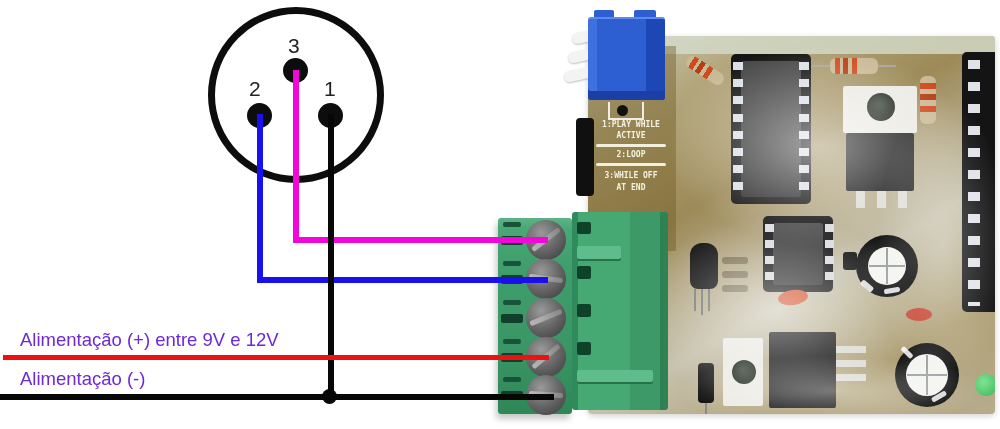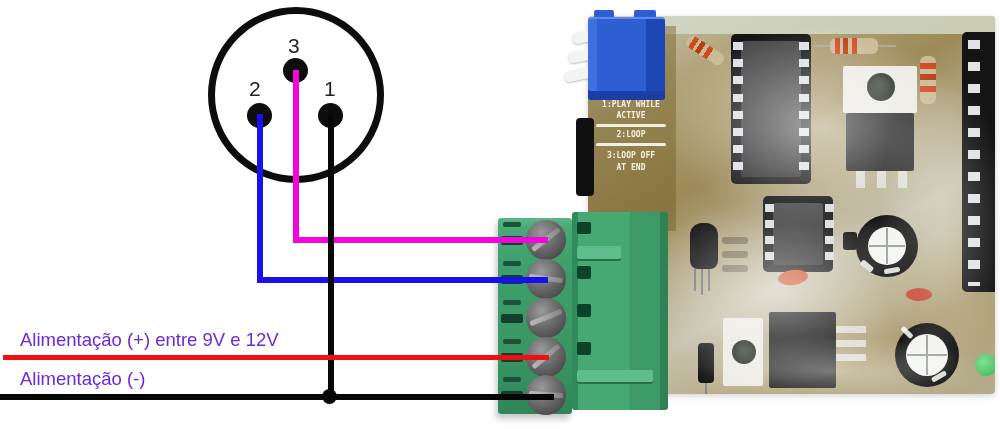--- a/index.html
+++ b/index.html
@@ -12,21 +12,21 @@
   .pin-label{font-size:21px;color:#222;font-weight:400;}
   
   .wire{z-index:10;}
   .w-magenta{background:#f306da;}
   .w-blue{background:#1a10ee;}
   .w-red{background:#ee1111;}
   .w-black{background:#070707;}
   .junction{width:15px;height:15px;border-radius:50%;background:#070707;z-index:11;}
   .power-label{font-size:18.5px;color:#6d28d9;z-index:3;}
   
-  #pcb{left:588px;top:16px;width:407px;height:378px;border-radius:4px;overflow:hidden;z-index:1;
+  #pcb{left:588px;top:36px;width:407px;height:378px;border-radius:4px;overflow:hidden;z-index:1;
        background:linear-gradient(150deg,#c9ccba 0%,#b3a67c 18%,#9d8a58 38%,#c7c2ad 62%,#ae9f74 82%,#b6ad8d 100%);
        box-shadow:0 2px 6px rgba(0,0,0,.18);}
   .glare{border-radius:50%;z-index:5;pointer-events:none;}
   .silk{z-index:6;color:#f5f2e0;font-family:"DejaVu Sans Mono",monospace;font-weight:bold;
         font-size:8px;width:78px;text-align:center;white-space:nowrap;}
   .silk-bar{z-index:6;background:rgba(250,248,235,.92);border-radius:2px;}
   .ic-socket{background:#141414;border-radius:5px;z-index:2;}
   .ic-body{background:linear-gradient(180deg,#474747,#2e2e2e);border-radius:3px;z-index:3;}
   .ic-pins{z-index:3;background:repeating-linear-gradient(180deg,rgba(228,233,240,.95) 0 8px,transparent 8px 17.2px);}
   .resistor{border-radius:6px;z-index:3;
@@ -100,21 +100,21 @@
     <div class="abs" style="left:0;top:10px;width:88px;height:205px;background:rgba(110,88,30,.42);"></div>
 
     <div class="abs" style="left:20px;top:66px;width:32px;height:16px;border:2px solid rgba(255,255,255,.85);border-top:none;z-index:4;"></div>
     <div class="abs" style="left:29px;top:69px;width:11px;height:11px;background:#111;border-radius:50%;z-index:4;"></div>
 
     <span class="abs silk" style="left:4px;top:84px;">1:PLAY WHILE</span>
     <span class="abs silk" style="left:4px;top:95px;">ACTIVE</span>
     <div class="abs silk-bar" style="left:8px;top:108px;width:70px;height:3px;"></div>
     <span class="abs silk" style="left:4px;top:114px;">2:LOOP</span>
     <div class="abs silk-bar" style="left:8px;top:127px;width:70px;height:3px;"></div>
-    <span class="abs silk" style="left:4px;top:135px;">3:LOOP OFF</span>
+    <span class="abs silk" style="left:4px;top:135px;">3:WHILE OFF</span>
     <span class="abs silk" style="left:4px;top:147px;">AT END</span>
 
     <div class="abs ic-socket" style="left:143px;top:18px;width:80px;height:150px;"></div>
     <div class="abs ic-body" style="left:153px;top:25px;width:60px;height:136px;"></div>
     <div class="abs ic-pins" style="left:145px;top:26px;width:10px;height:138px;"></div>
     <div class="abs ic-pins" style="left:211px;top:26px;width:10px;height:138px;"></div>
 
     <div class="abs resistor" style="left:96px;top:28px;width:42px;height:13px;transform:rotate(33deg);"></div>
     <div class="abs lead" style="left:224px;top:29px;width:18px;height:2px;"></div>
     <div class="abs lead" style="left:290px;top:29px;width:18px;height:2px;"></div>

